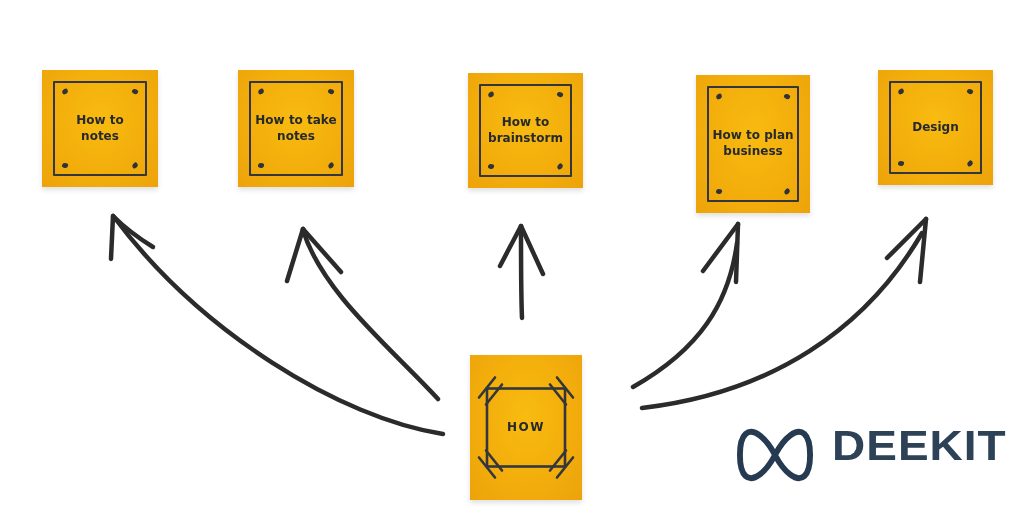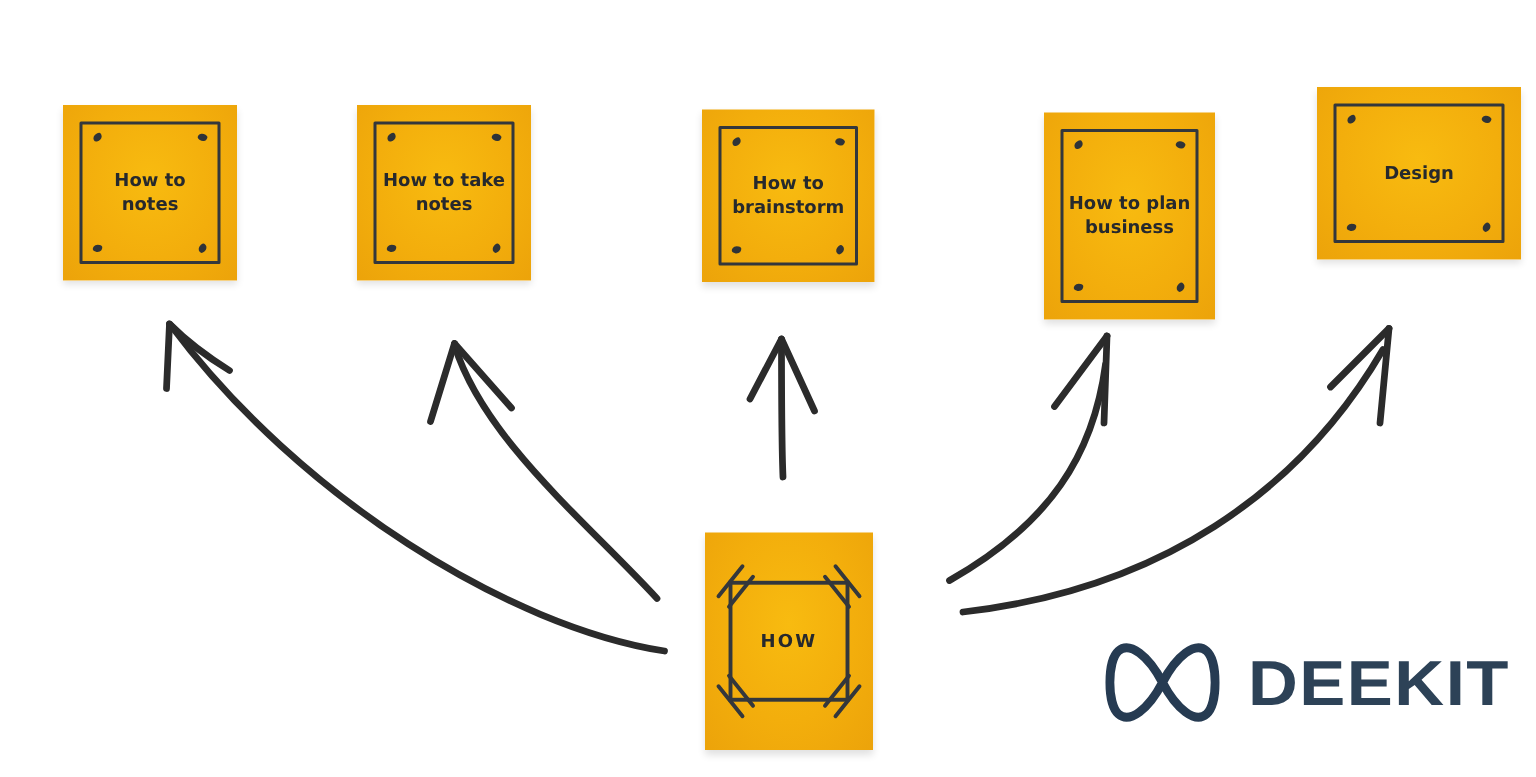--- a/index.html
+++ b/index.html
@@ -53,21 +53,21 @@
   .arrows path{
     fill:none;
     stroke:#2b2b2b;
     stroke-width:4.5;
     stroke-linecap:round;
   }
   
   .logo{
     position:absolute;
     left:733px;top:422px;
-    display:flex;align-items:center;gap:15px;
+    display:flex;align-items:flex-start;gap:15px;
   }
   .wordmark{
     font-family:"Liberation Sans", sans-serif;
     font-weight:bold;
     font-size:46px;
     letter-spacing:1px;
     color:#2d4257;
     transform:scaleY(0.92);
     line-height:1;
   }
@@ -138,21 +138,21 @@
   <div class="note" style="left:696px;top:75px;width:114px;height:138px">
     <div class="frame">
       <span class="dot tl"></span>
       <span class="dot tr"></span>
       <span class="dot bl"></span>
       <span class="dot br"></span>
       <div class="label">How to plan business</div>
     </div>
   </div>
 
-  <div class="note" style="left:878px;top:58px;width:136px;height:115px">
+  <div class="note" style="left:878px;top:70px;width:115px;height:115px">
     <div class="frame">
       <span class="dot tl"></span>
       <span class="dot tr"></span>
       <span class="dot bl"></span>
       <span class="dot br"></span>
       <div class="label">Design</div>
     </div>
   </div>
 
   <div class="note" style="left:470px;top:355px;width:112px;height:145px">

